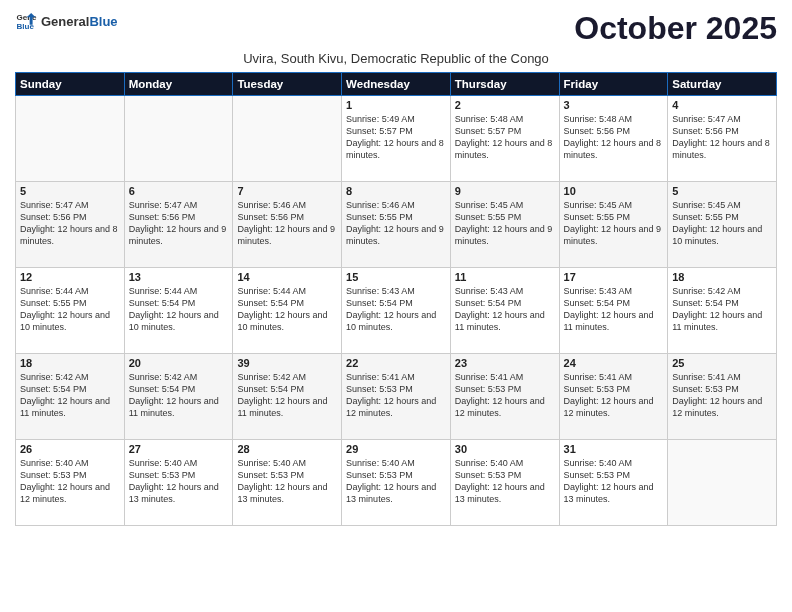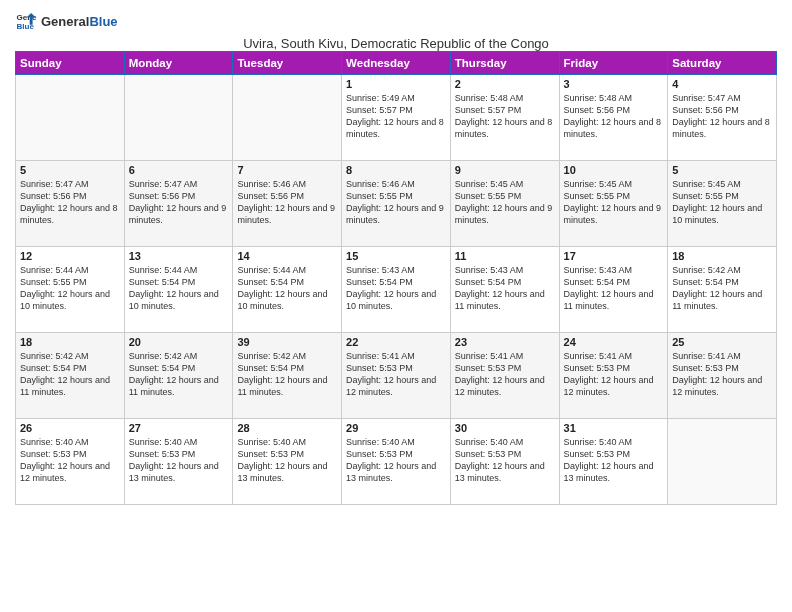--- a/index.html
+++ b/index.html
@@ -33,28 +33,29 @@
     .month-title {
       font-size: 32px;
       font-weight: bold;
       color: #1a1a2e;
       text-align: right;
     }
     .subtitle {
       text-align: center;
       font-size: 13px;
       color: #333;
+      margin-bottom: 6px;
     }
     table {
       width: 100%;
       border-collapse: collapse;
       table-layout: fixed;
     }
     thead tr th {
-      background-color: #a21caf;
+      background-color: #0f172a;
       color: #fff;
       font-size: 11.5px;
       font-weight: bold;
       padding: 5px 4px;
       text-align: left;
       border: 1px solid #1a6bbf;
     }
     tbody tr td {
       border: 1px solid #ccc;
       vertical-align: top;
@@ -93,20 +94,21 @@
         <text x="2" y="26" font-size="11" font-weight="bold" fill="#1a5fa8" font-family="Arial">Blue</text>
         <polygon points="22,4 28,10 24,10 24,20 20,20 20,10 16,10" fill="#1a5fa8"></polygon>
       </svg>
       <div>
         <div style="display:flex; gap:0;">
           <span style="font-size:13px;font-weight:bold;color:#333;">General</span>
           <span style="font-size:13px;font-weight:bold;color:#1a5fa8;">Blue</span>
         </div>
       </div>
     </div>
+    <div class="month-title">October 2025</div>
   </div>
   <div class="subtitle">Uvira, South Kivu, Democratic Republic of the Congo</div>
 
   <table>
     <thead>
       <tr>
       <th>Sunday</th>
           <th>Monday</th>
           <th>Tuesday</th>
           <th>Wednesday</th>

